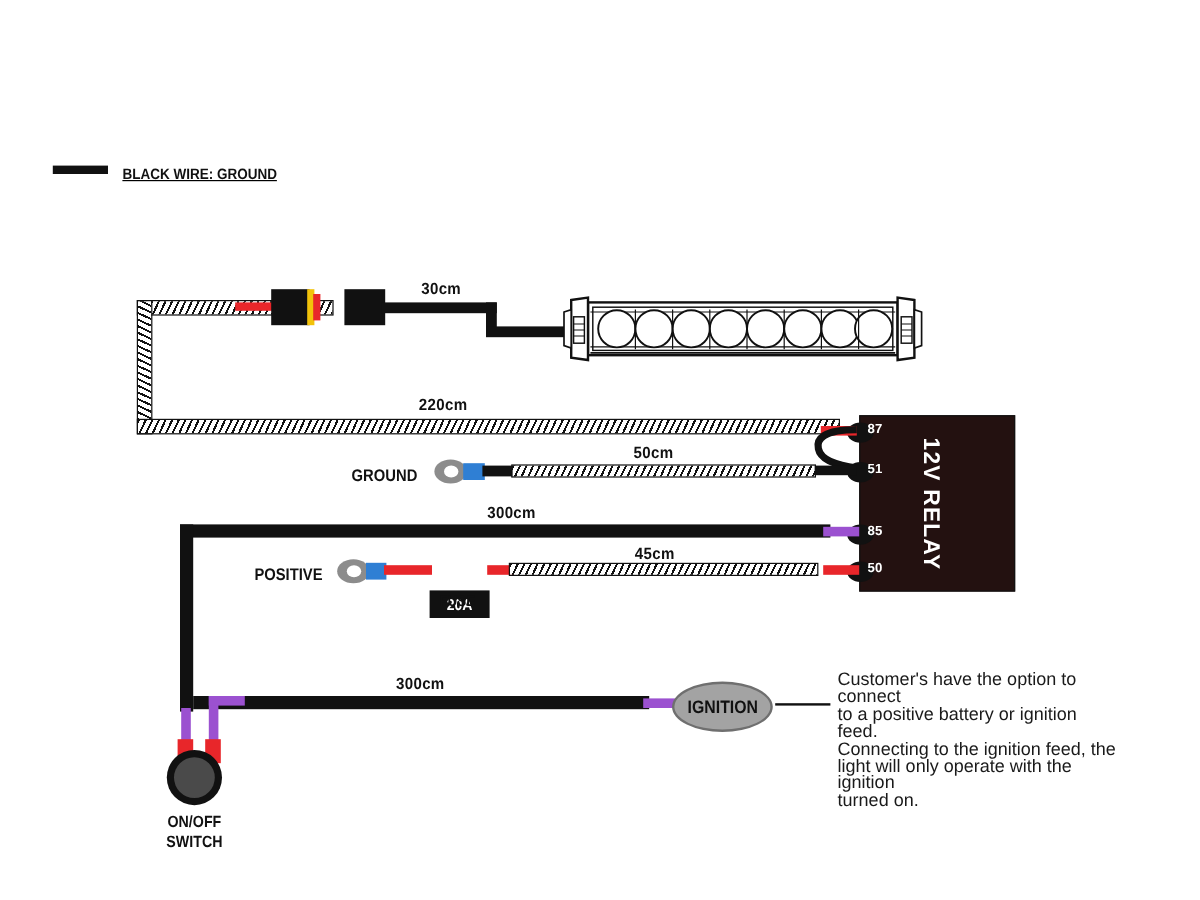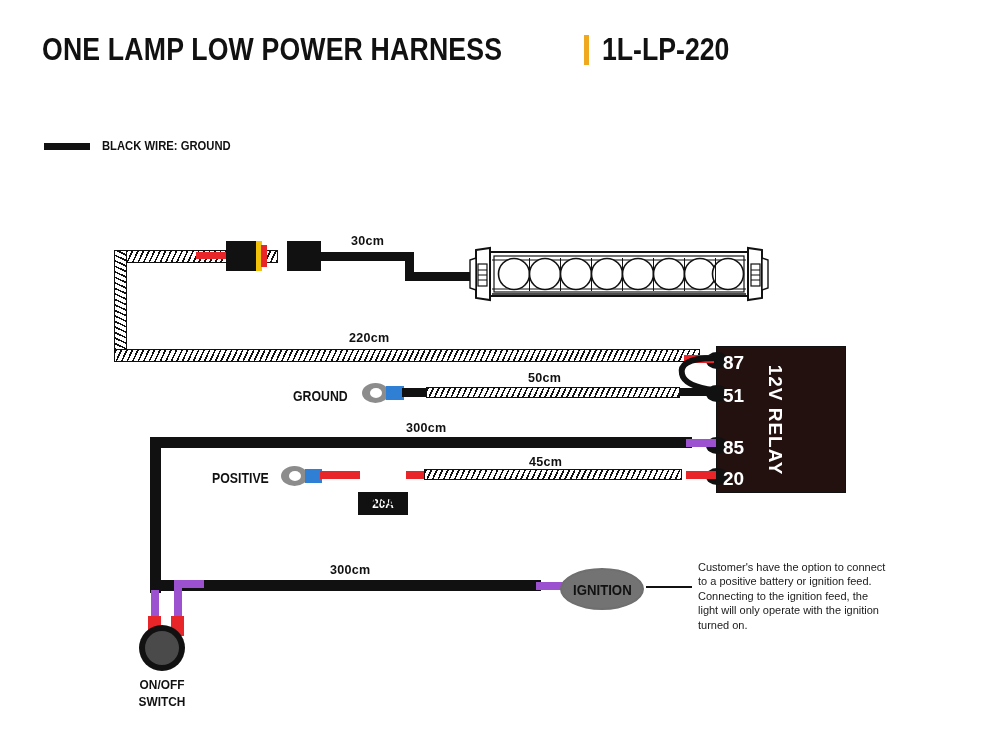--- a/index.html
+++ b/index.html
@@ -26,21 +26,21 @@
     font-weight:bold;font-size:31px;color:#111111;
     transform:scaleX(0.86);transform-origin:left center;white-space:nowrap;
   }
   .hdr-sub{
     position:absolute;left:43px;top:80px;
     font-size:11.5px;color:#2b2b2b;white-space:nowrap;
   }
 
   
   .legend{position:absolute;left:44px;top:138px;}
-  .leg-row{display:flex;align-items:center;height:16px;margin-bottom:3px;}
+  .leg-row{display:flex;align-items:flex-start;height:16px;margin-bottom:3px;text-decoration:underline;}
   .leg-swatch{width:46px;height:7px;margin-right:12px;}
   .leg-swatch.black{background:#111111;}
   .leg-swatch.red{background:#e8262a;}
   .leg-label{
     font-weight:bold;font-size:12.5px;color:#111111;
     transform:scaleX(0.9);transform-origin:left center;white-space:nowrap;
   }
 
   
   .wire{position:absolute;}
@@ -88,21 +88,21 @@
     transform:translateY(-50%) rotate(90deg);
     transform-origin:center;
     color:#ffffff;font-weight:bold;font-size:19px;letter-spacing:1px;
     white-space:nowrap;
   }
   .term-pin{
     position:absolute;width:22px;height:17px;background:#111111;
     border-radius:50%;
   }
   .term-num{
-    position:absolute;color:#ffffff;font-weight:bold;font-size:19px;
+    position:absolute;color:#ffffff;font-weight:bold;font-size:11px;
     white-space:nowrap;
   }
 
   
   .ring{position:absolute;}
   .ring .outer{
     position:absolute;left:0;top:0;width:27px;height:20px;
     border-radius:50%;background:#8c8c8c;
   }
   .ring .inner{
@@ -118,29 +118,29 @@
   }
   .fuse-amp{color:#ffffff;font-weight:bold;font-size:13px;transform:scaleX(0.9);}
   .fuse-cap{
     position:absolute;font-weight:bold;font-size:12.5px;color:#111111;
     white-space:nowrap;transform:scaleX(0.9);transform-origin:left center;
   }
 
   
   .ign-oval{
     position:absolute;border:2.5px solid #6f6f6f;border-radius:50%;
-    background:#737373;display:flex;align-items:center;justify-content:center;
+    background:#a3a3a3;display:flex;align-items:center;justify-content:center;
   }
   .ign-text{
     font-weight:bold;font-size:15px;color:#111111;
     transform:scaleX(0.88);white-space:nowrap;
   }
   .leader{position:absolute;height:1.6px;background:#111111;}
   .note{
-    position:absolute;font-size:11px;line-height:14.4px;color:#1a1a1a;
+    position:absolute;font-size:15px;line-height:14.4px;color:#1a1a1a;
     width:235px;white-space:pre-line;
   }
 
   
   .sw-outer{
     position:absolute;width:46px;height:46px;border-radius:50%;
     background:#111111;
   }
   .sw-inner{
     position:absolute;width:34px;height:34px;border-radius:50%;
@@ -154,25 +154,20 @@
   }
 
   
   .lamp{position:absolute;}
 </style>
 </head>
 <body>
 
 <div id="stage">
 
-  <div class="hdr">
-    <div class="hdr-title">ONE LAMP LOW POWER HARNESS</div>
-    <div class="hdr-bar"></div>
-    <div class="hdr-code">1L-LP-220</div>
-  </div>
 
   <div class="legend">
     <div class="leg-row">
       <div class="leg-swatch black"></div>
       <div class="leg-label">BLACK WIRE: GROUND</div>
     </div>
   </div>
 
   <div class="sleeve" style="left:114px;top:250px;width:164px;height:13px;"></div>
 
@@ -243,21 +238,21 @@
   <div class="term-pin" style="left:706px;top:352px;"></div>
   <div class="term-num" style="left:723px;top:352px;">87</div>
 
   <div class="term-pin" style="left:706px;top:385px;"></div>
   <div class="term-num" style="left:723px;top:385px;">51</div>
 
   <div class="term-pin" style="left:706px;top:437px;"></div>
   <div class="term-num" style="left:723px;top:437px;text-align:center;">85</div>
 
   <div class="term-pin" style="left:706px;top:468px;"></div>
-  <div class="term-num" style="left:723px;top:468px;">20</div>
+  <div class="term-num" style="left:723px;top:468px;">50</div>
 
   <div class="wire w-red" style="left:684px;top:355px;width:30px;height:8px;"></div>
 
   <svg style="position:absolute;left:676px;top:352px;" width="46" height="48">
     <path d="M38,6 C10,6 4,14 6,22 C8,32 22,36 38,38" fill="none" stroke="#111111" stroke-width="6"></path>
   </svg>
 
   <div class="wire w-black" style="left:676px;top:388px;width:38px;height:8px;"></div>
 
   <div class="lbl" style="left:293px;top:388px;">GROUND</div>

